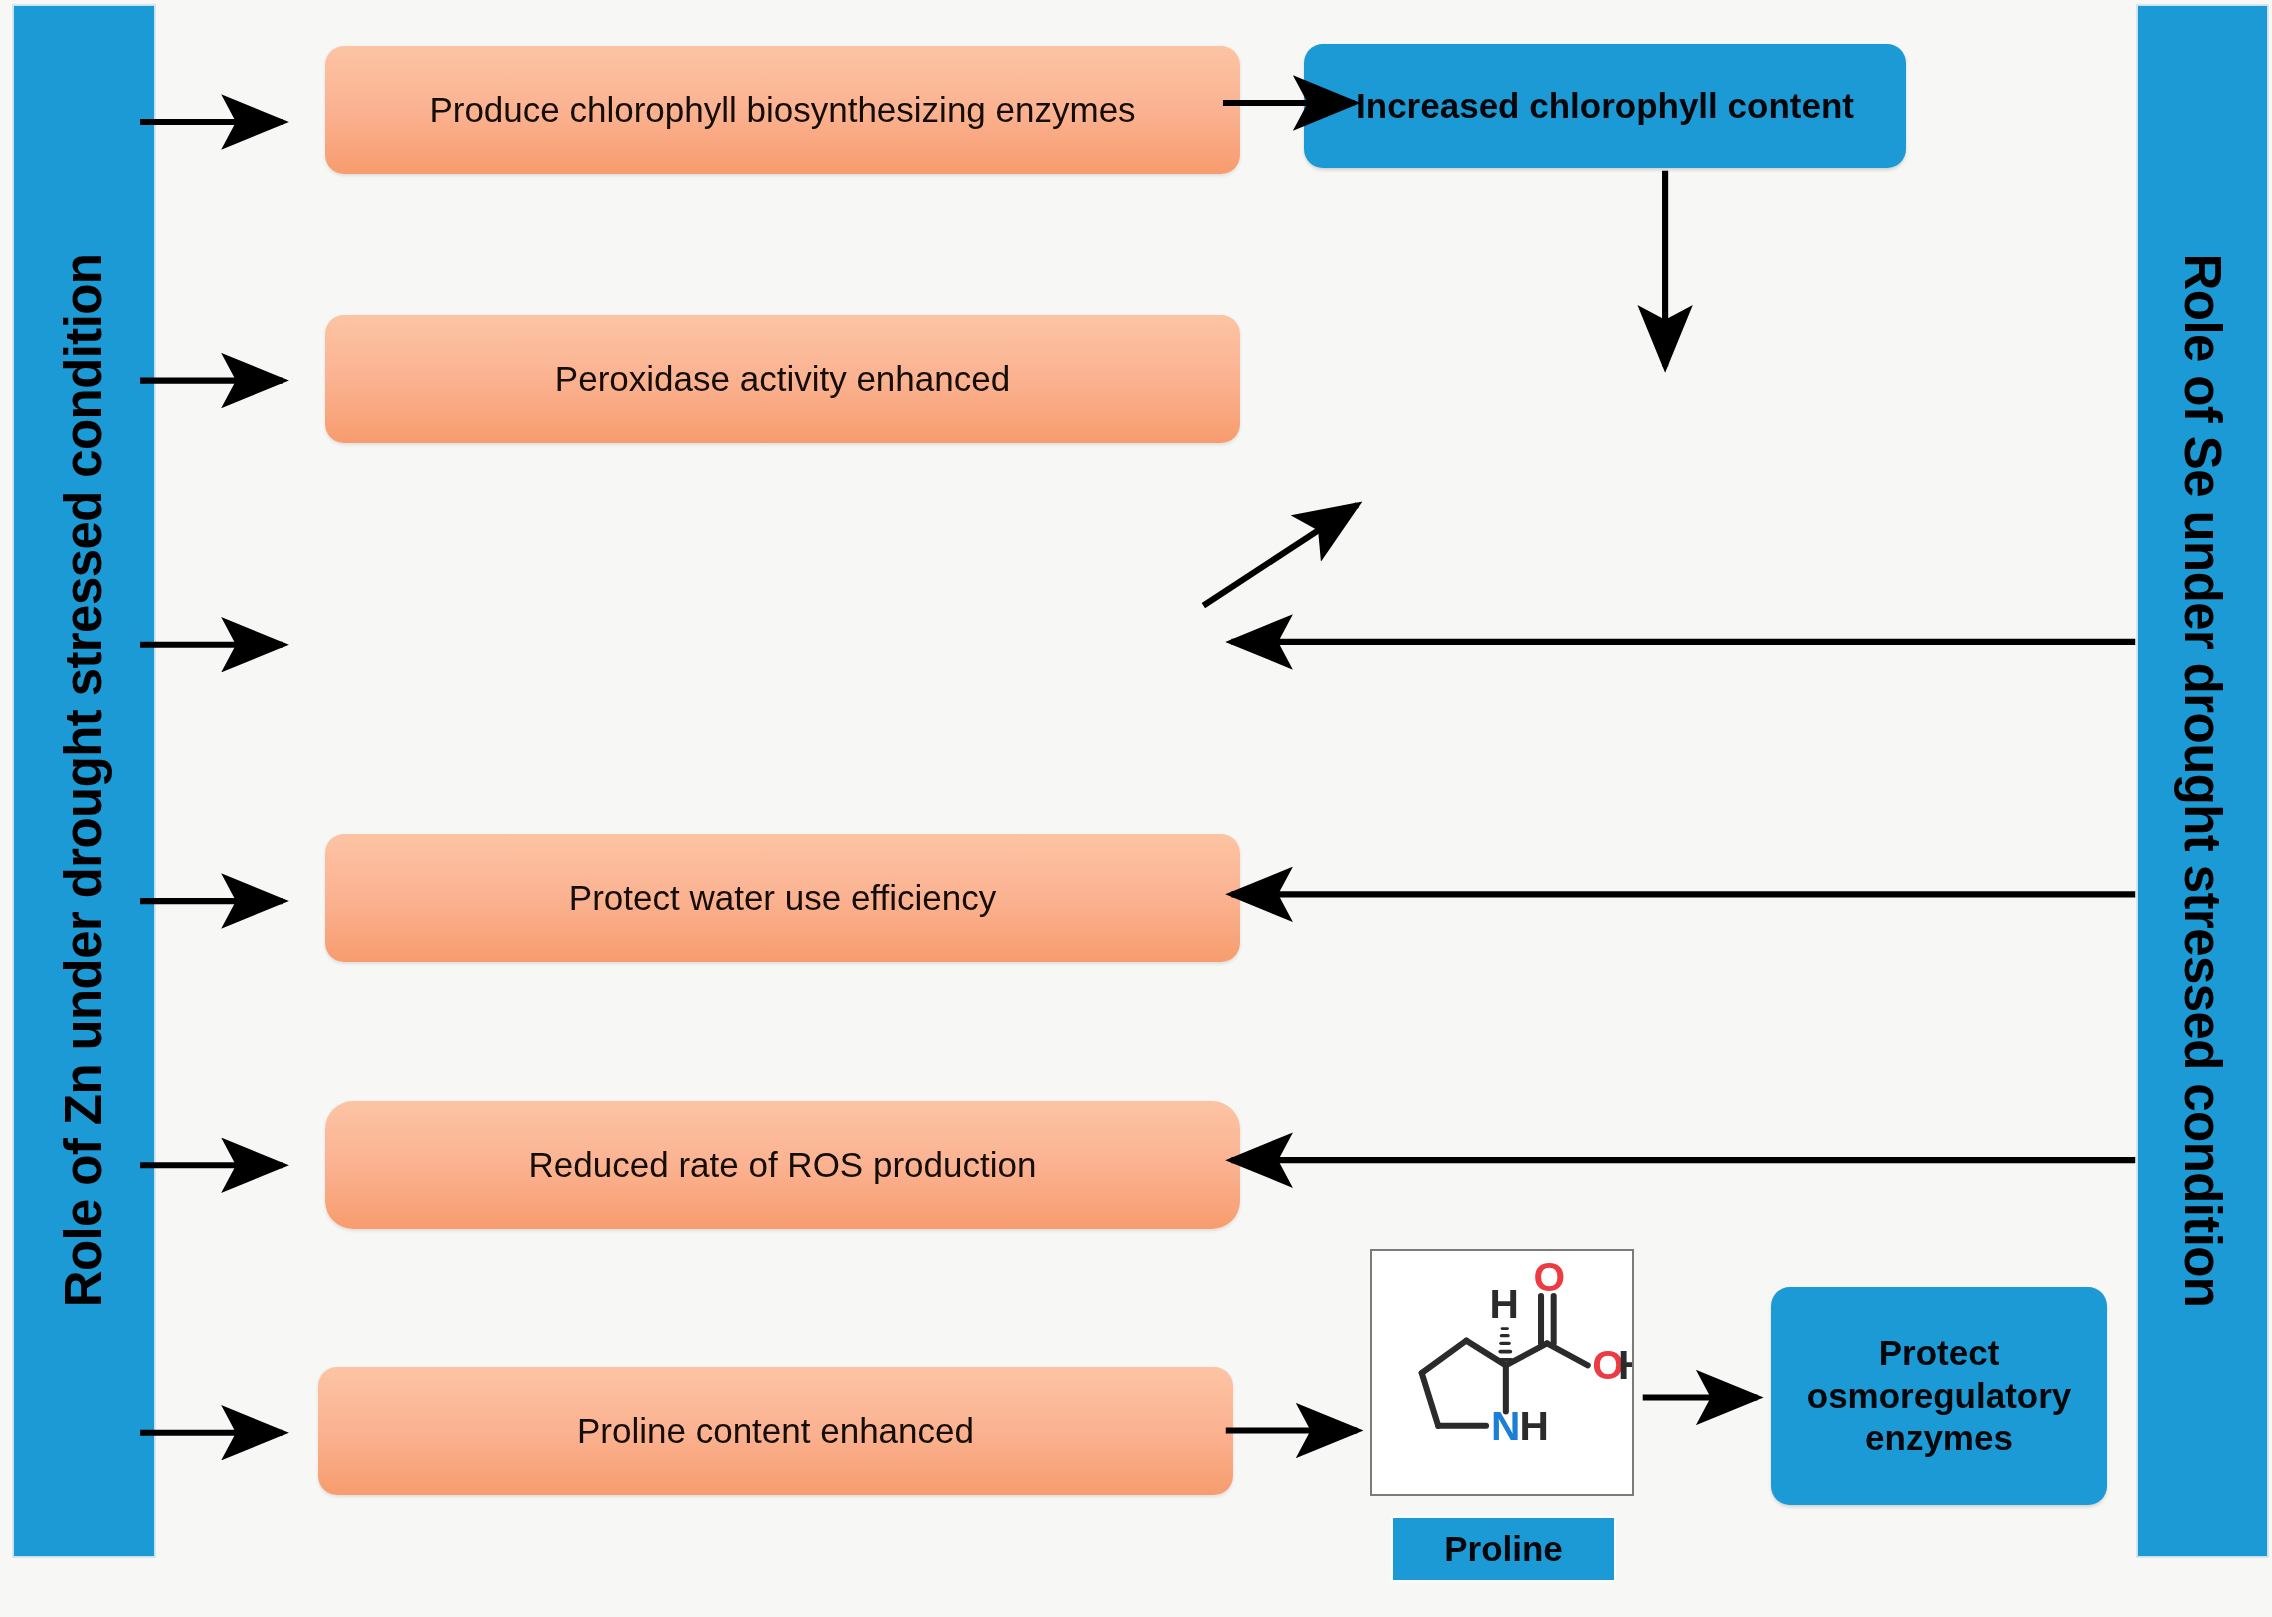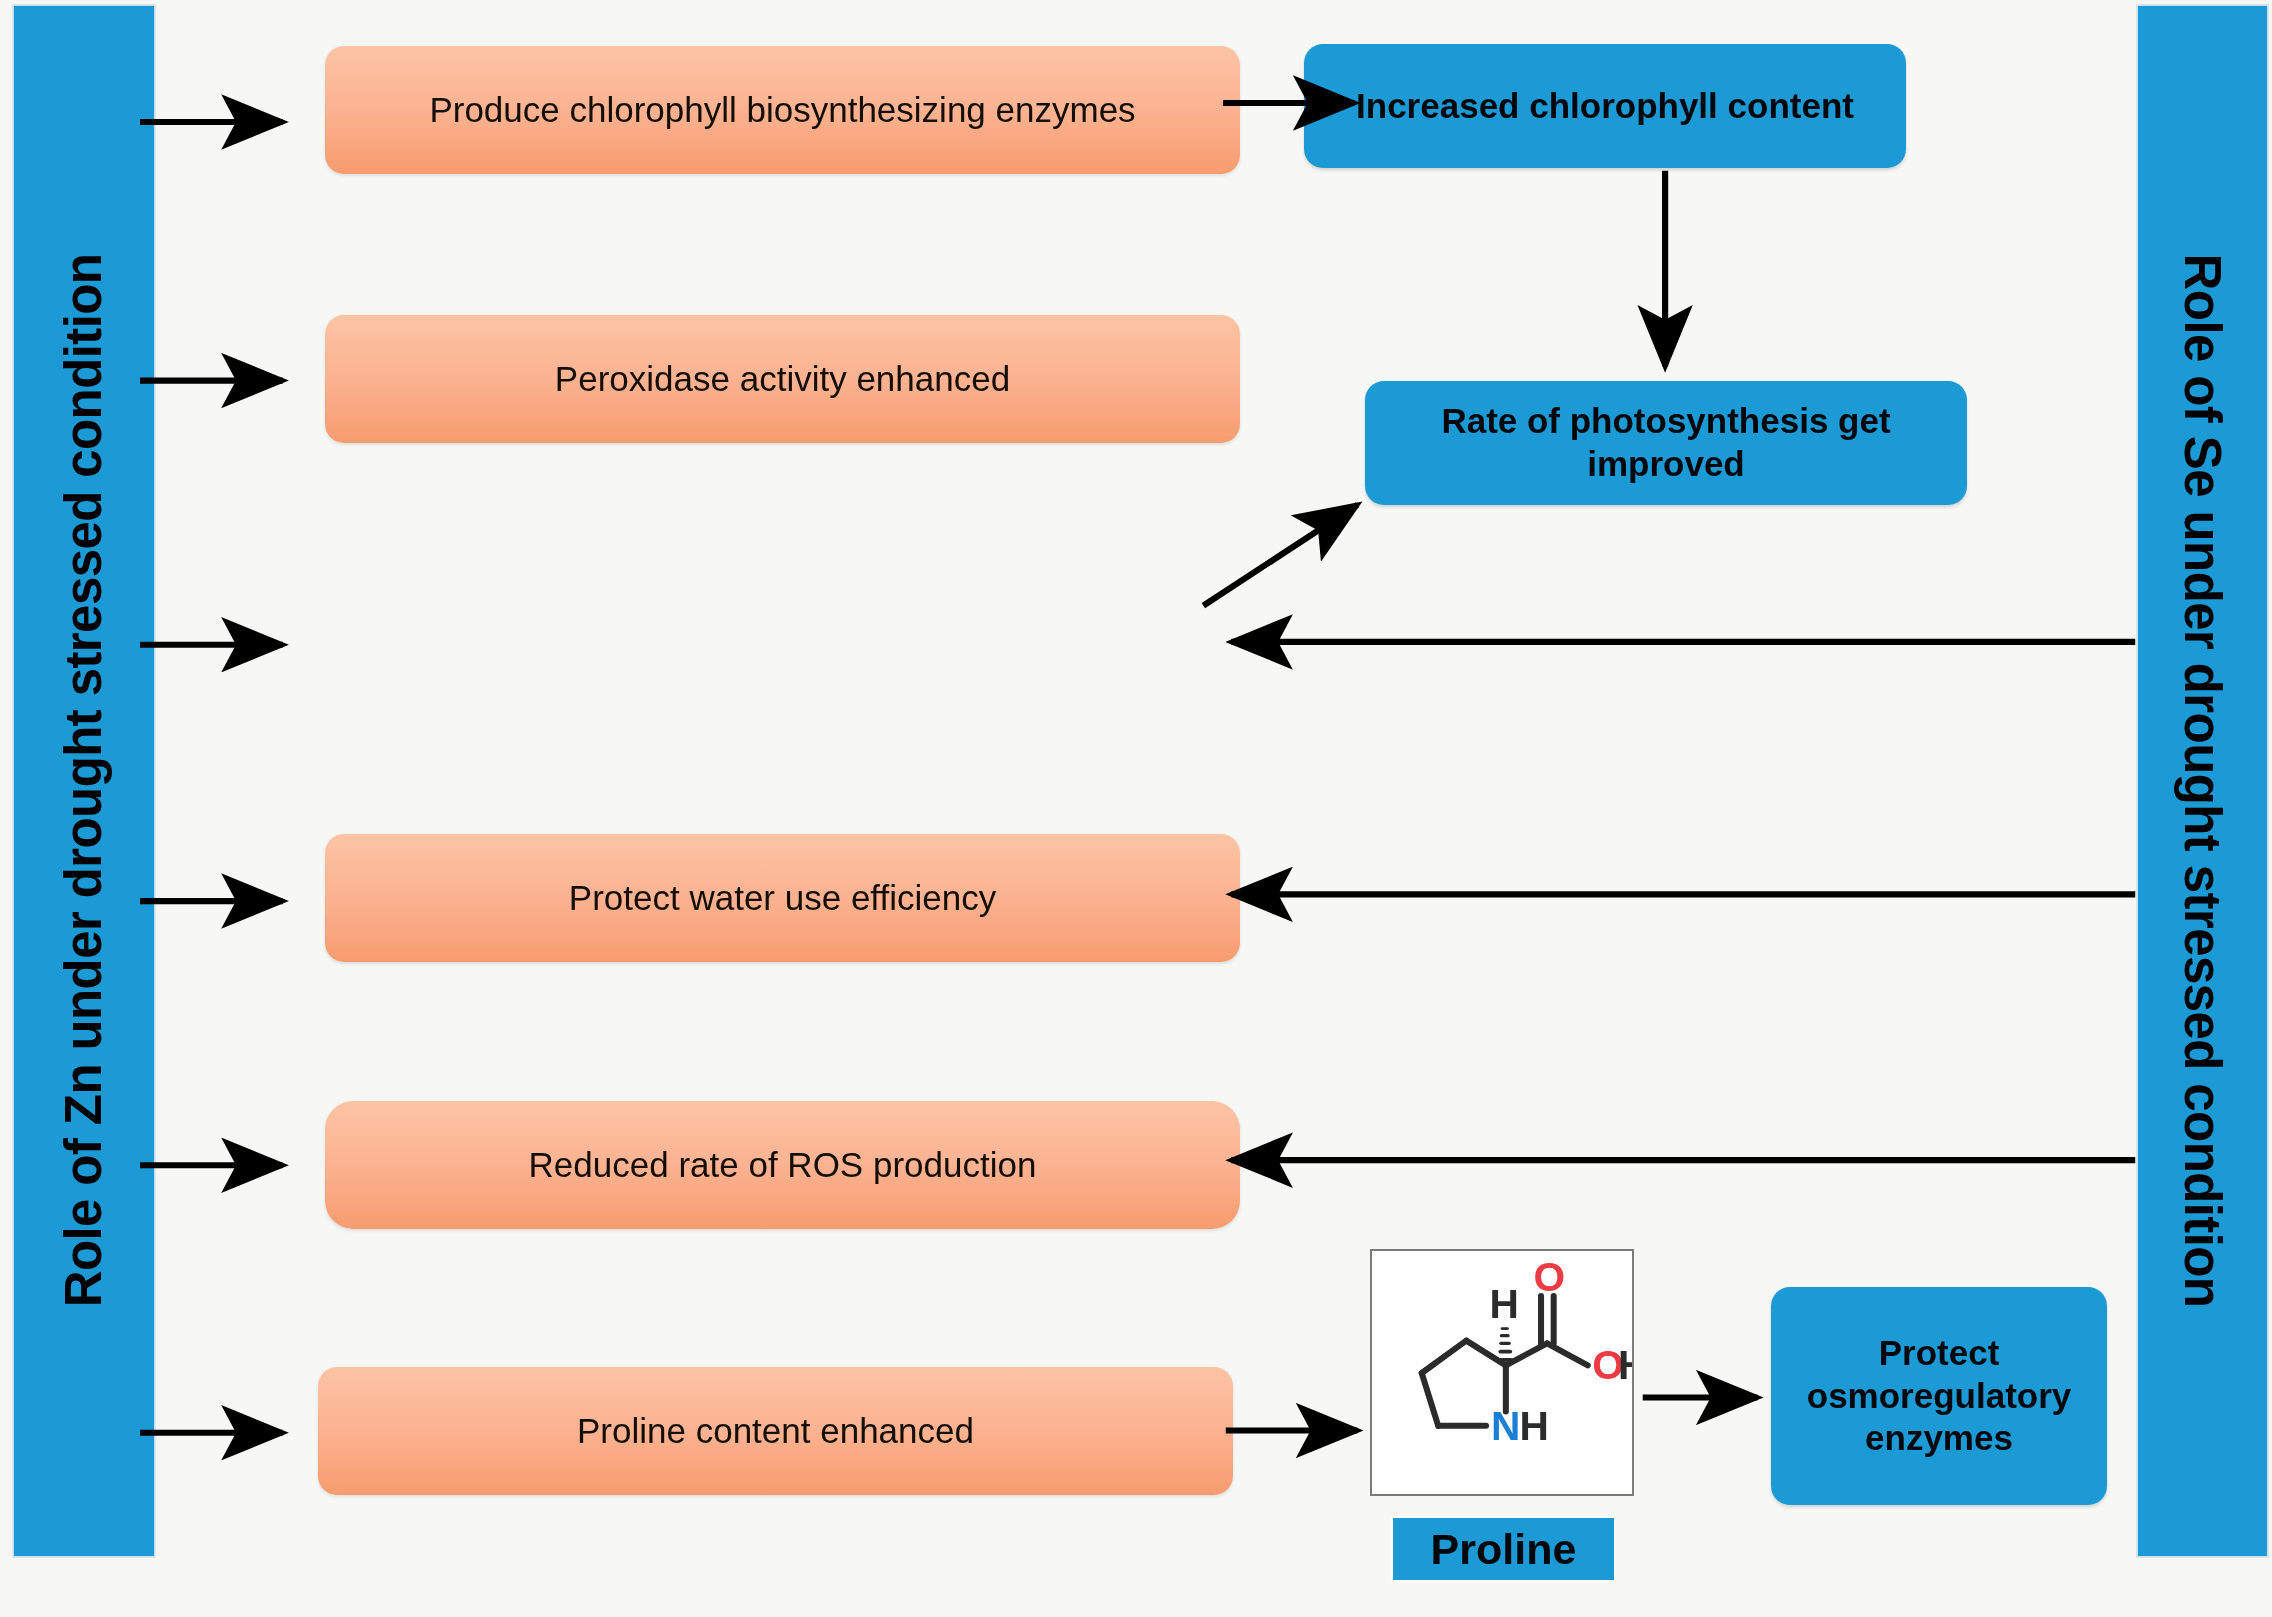--- a/index.html
+++ b/index.html
@@ -67,21 +67,21 @@
     background:#ffffff;
     border:2.2px solid #7b7b7b;
     box-sizing:border-box;
   }
   #proline-figure svg{display:block;width:100%;height:100%;}
   #proline-label{
     position:absolute;
     background:#1B9AD6;
     box-shadow:0 0 0 2.2px rgba(255,255,255,.6);
     display:flex;align-items:center;justify-content:center;
-    color:#05070a;font-weight:bold;font-size:43px;
+    color:#05070a;font-weight:bold;font-size:35px;
   }
 
   
   #arrows{
     position:absolute;
     left:0;top:0;
     width:2273px;height:1618px;
     pointer-events:none;
   }
 </style>
@@ -116,23 +116,20 @@
   </div>
 
   <div class="node orange" style="left:298px;top:1367px;width:915px;height:128px;text-align:center;">
     <span>Proline content enhanced</span>
   </div>
 
   <div class="node blue" style="left:1304px;top:44px;width:602px;height:124px;">
     <span>Increased chlorophyll content</span>
   </div>
 
-  <div class="node blue" style="left:1365px;top:381px;width:602px;height:124px;padding:3.4px 39px;">
-    <span>Rate of photosynthesis get improved</span>
-  </div>
 
   <div class="node blue" style="left:1771px;top:1287px;width:336px;height:218px;padding:3.4px 17px;">
     <span>Protect osmoregulatory enzymes</span>
   </div>
 
   <div id="proline-figure" style="left:1370px;top:1249px;width:264px;height:247px;">
     <svg viewBox="0 0 472 442" xmlns="http://www.w3.org/2000/svg" aria-hidden="true">
       <g fill="none" stroke="#2b2b2b" stroke-width="11" stroke-linecap="round" stroke-linejoin="round">
 
         <path d="M 171 163 L 90 222"></path>

